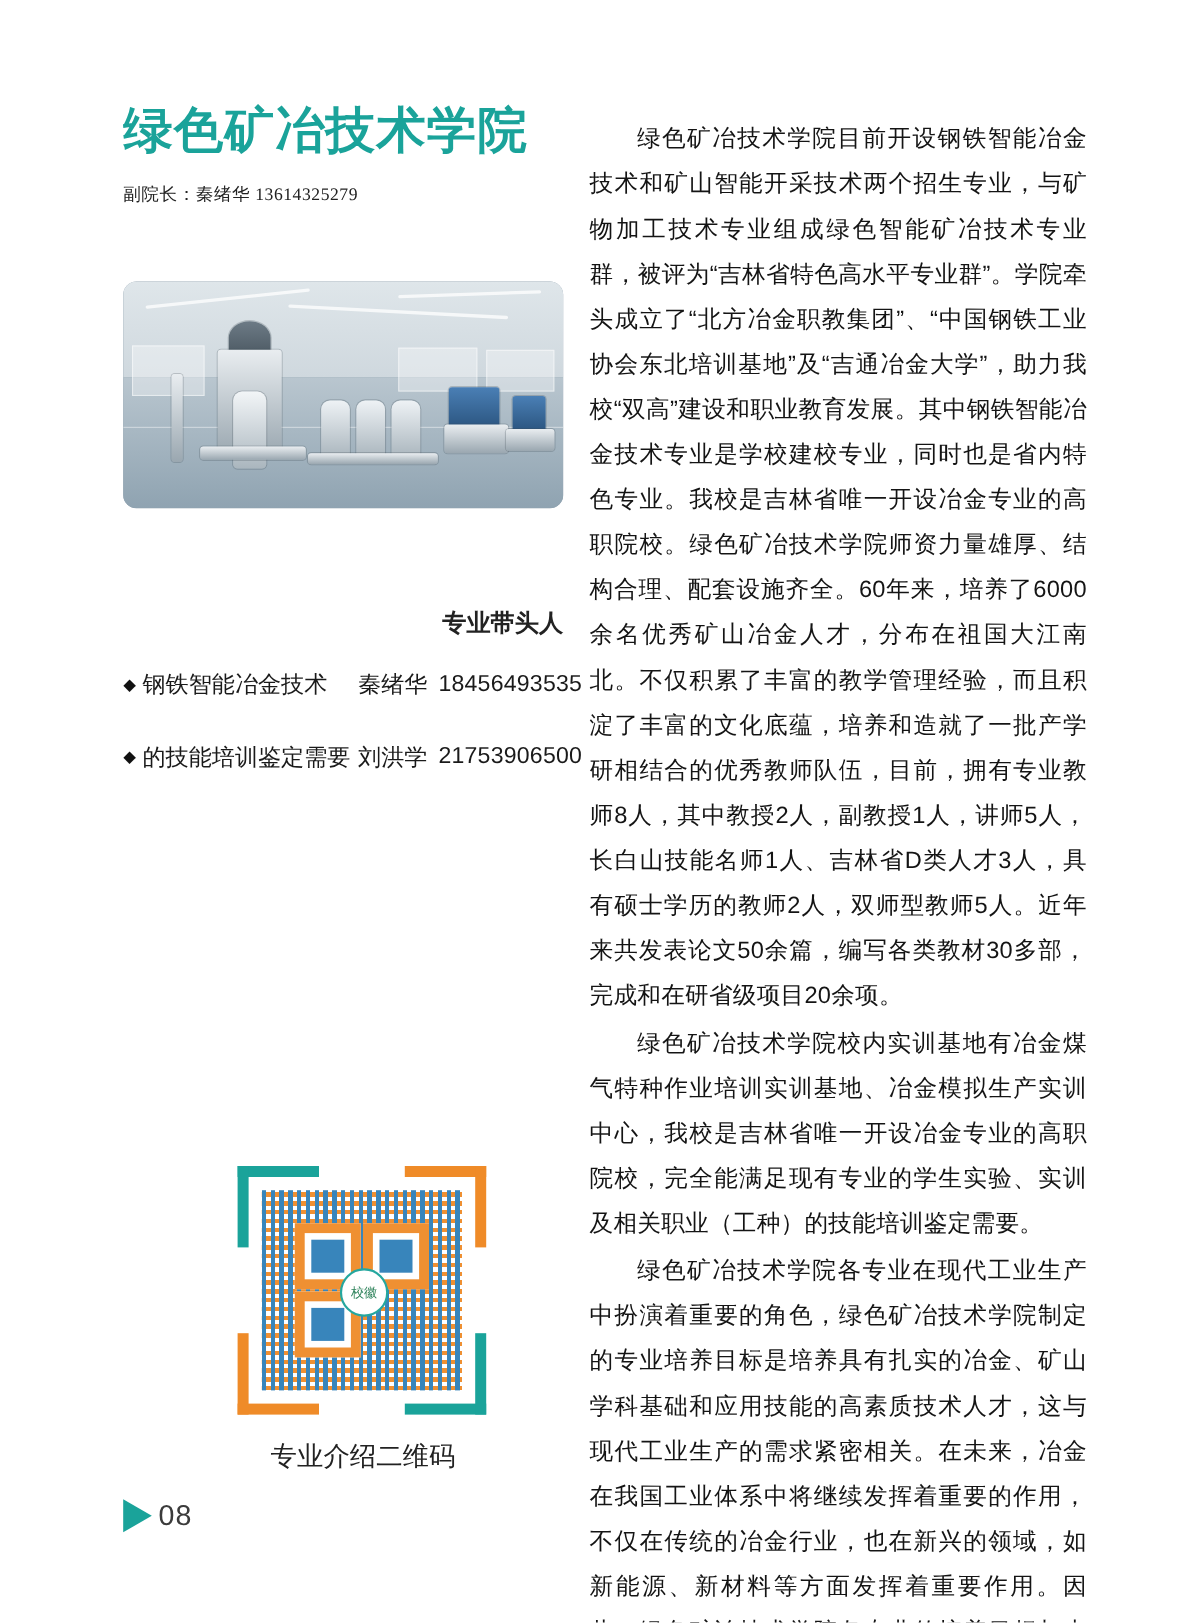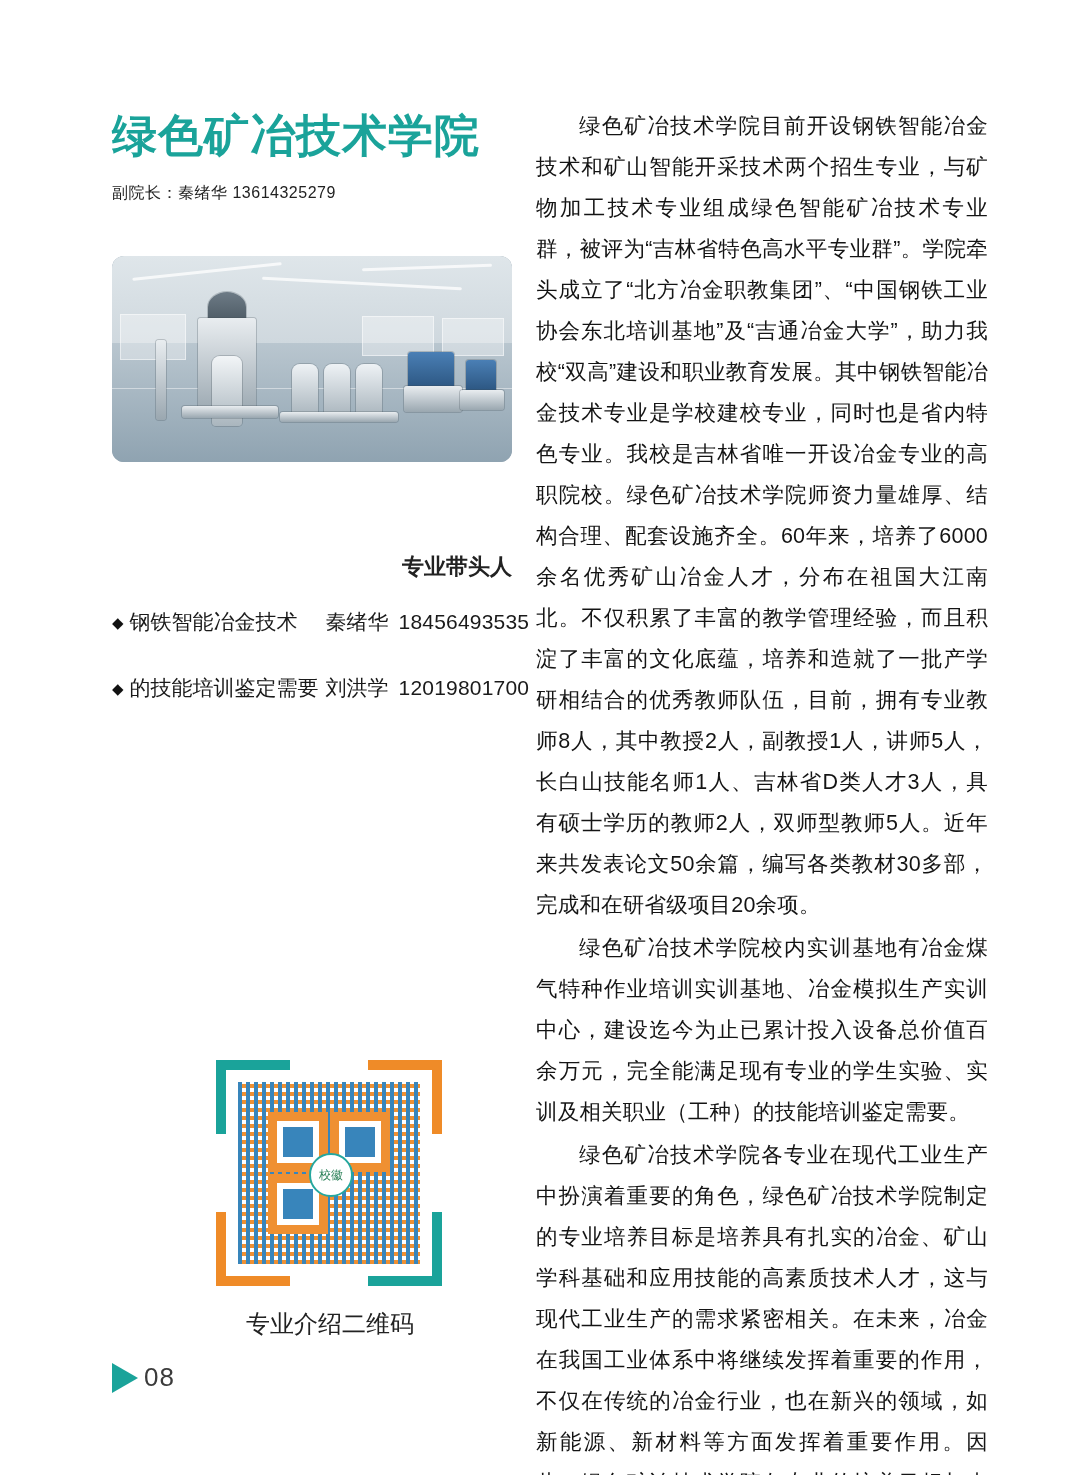--- a/index.html
+++ b/index.html
@@ -17,22 +17,23 @@
   }
   .page {
     position: absolute;
     inset: 0;
   }
 
   
   .left-col {
     position: absolute;
     left: 112px;
-    top: 111px;
+    top: 95px;
     width: 400px;
+    font-family: Liberation Serif, serif;
   }
   .dept-title {
     font-size: 45px;
     font-weight: bold;
     color: #1aa39a;
     letter-spacing: 1px;
     line-height: 1.1;
     white-space: nowrap;
   }
   .vice-dean {
@@ -278,21 +279,21 @@
     <div class="leader-row">
       <span class="diamond">◆</span>
       <span class="leader-major">钢铁智能冶金技术</span>
       <span class="leader-name">秦绪华</span>
       <span class="leader-phone">18456493535</span>
     </div>
     <div class="leader-row">
       <span class="diamond">◆</span>
       <span class="leader-major">的技能培训鉴定需要</span>
       <span class="leader-name">刘洪学</span>
-      <span class="leader-phone">12019801700</span>
+      <span class="leader-phone">21753906500</span>
     </div>
   </div>
 
   <div class="qr-wrap">
     <div class="qr-corner tl"></div>
     <div class="qr-corner tr"></div>
     <div class="qr-corner bl"></div>
     <div class="qr-corner br"></div>
     <div class="qr-inner">
       <div class="qr-eye e1"></div>
@@ -303,18 +304,18 @@
   </div>
   <div class="qr-caption">专业介绍二维码</div>
 
   <div class="page-num">
     <div class="tri"></div>
     <div class="page-num-text">08</div>
   </div>
 
   <div class="right-col">
     <p class="body-p">绿色矿冶技术学院目前开设钢铁智能冶金技术和矿山智能开采技术两个招生专业，与矿物加工技术专业组成绿色智能矿冶技术专业群，被评为“吉林省特色高水平专业群”。学院牵头成立了“北方冶金职教集团”、“中国钢铁工业协会东北培训基地”及“吉通冶金大学”，助力我校“双高”建设和职业教育发展。其中钢铁智能冶金技术专业是学校建校专业，同时也是省内特色专业。我校是吉林省唯一开设冶金专业的高职院校。绿色矿冶技术学院师资力量雄厚、结构合理、配套设施齐全。60年来，培养了6000余名优秀矿山冶金人才，分布在祖国大江南北。不仅积累了丰富的教学管理经验，而且积淀了丰富的文化底蕴，培养和造就了一批产学研相结合的优秀教师队伍，目前，拥有专业教师8人，其中教授2人，副教授1人，讲师5人，长白山技能名师1人、吉林省D类人才3人，具有硕士学历的教师2人，双师型教师5人。近年来共发表论文50余篇，编写各类教材30多部，完成和在研省级项目20余项。</p>
-    <p class="body-p">绿色矿冶技术学院校内实训基地有冶金煤气特种作业培训实训基地、冶金模拟生产实训中心，建设迄今为止已累计投入设备总价值百余万元，完全能满足现有专业的学生实验、实训及相关职业（工种）的技能培训鉴定需要。</p>
+    <p class="body-p">绿色矿冶技术学院校内实训基地有冶金煤气特种作业培训实训基地、冶金模拟生产实训中心，我校是吉林省唯一开设冶金专业的高职院校，完全能满足现有专业的学生实验、实训及相关职业（工种）的技能培训鉴定需要。</p>
     <p class="body-p">绿色矿冶技术学院各专业在现代工业生产中扮演着重要的角色，绿色矿冶技术学院制定的专业培养目标是培养具有扎实的冶金、矿山学科基础和应用技能的高素质技术人才，这与现代工业生产的需求紧密相关。在未来，冶金在我国工业体系中将继续发挥着重要的作用，不仅在传统的冶金行业，也在新兴的领域，如新能源、新材料等方面发挥着重要作用。因此，绿色矿冶技术学院各专业的培养目标与未来的发展趋势相符合，为学生的职业发展提供了广阔的空间。</p>
 
   </div>
 
 </div>
 
 </body></html>

